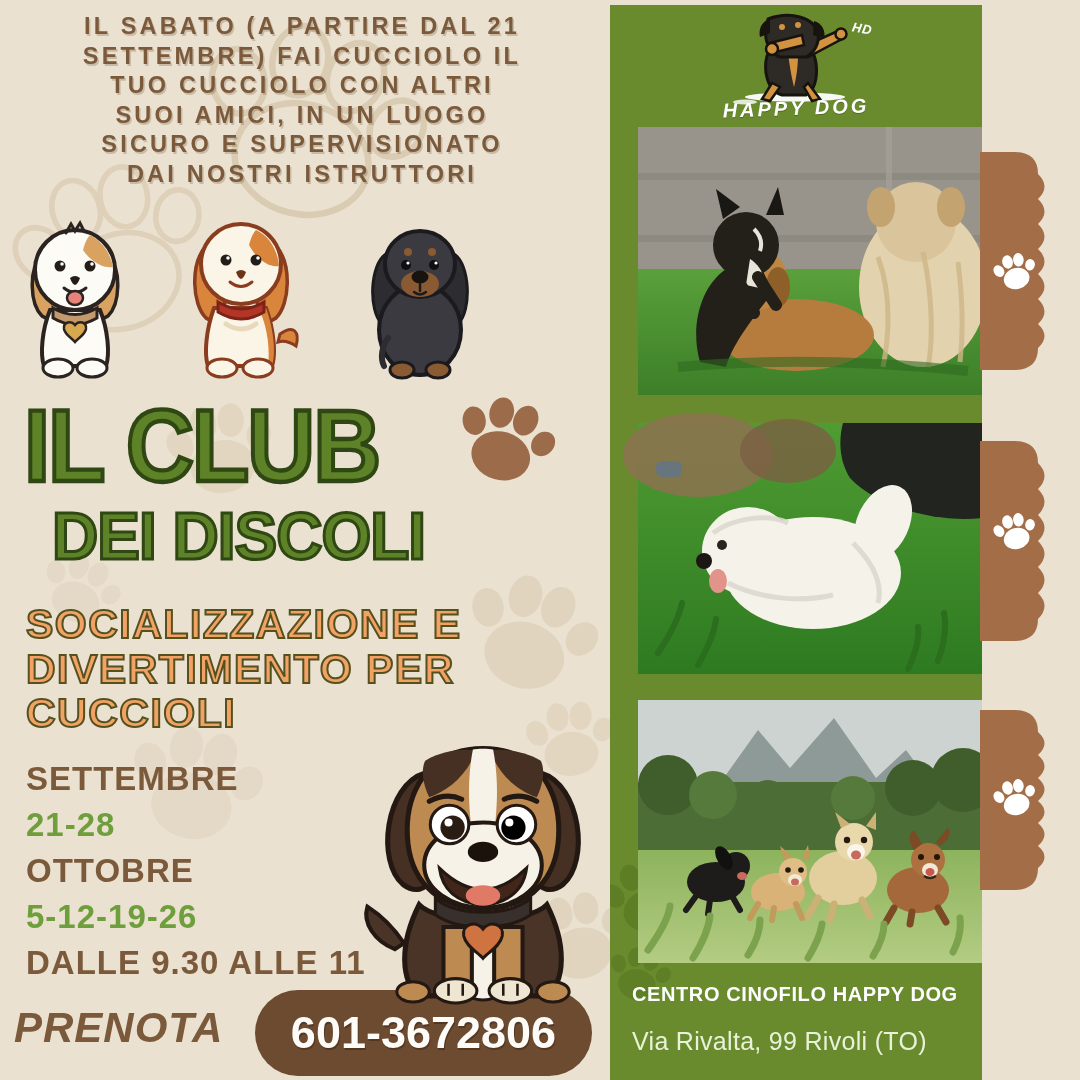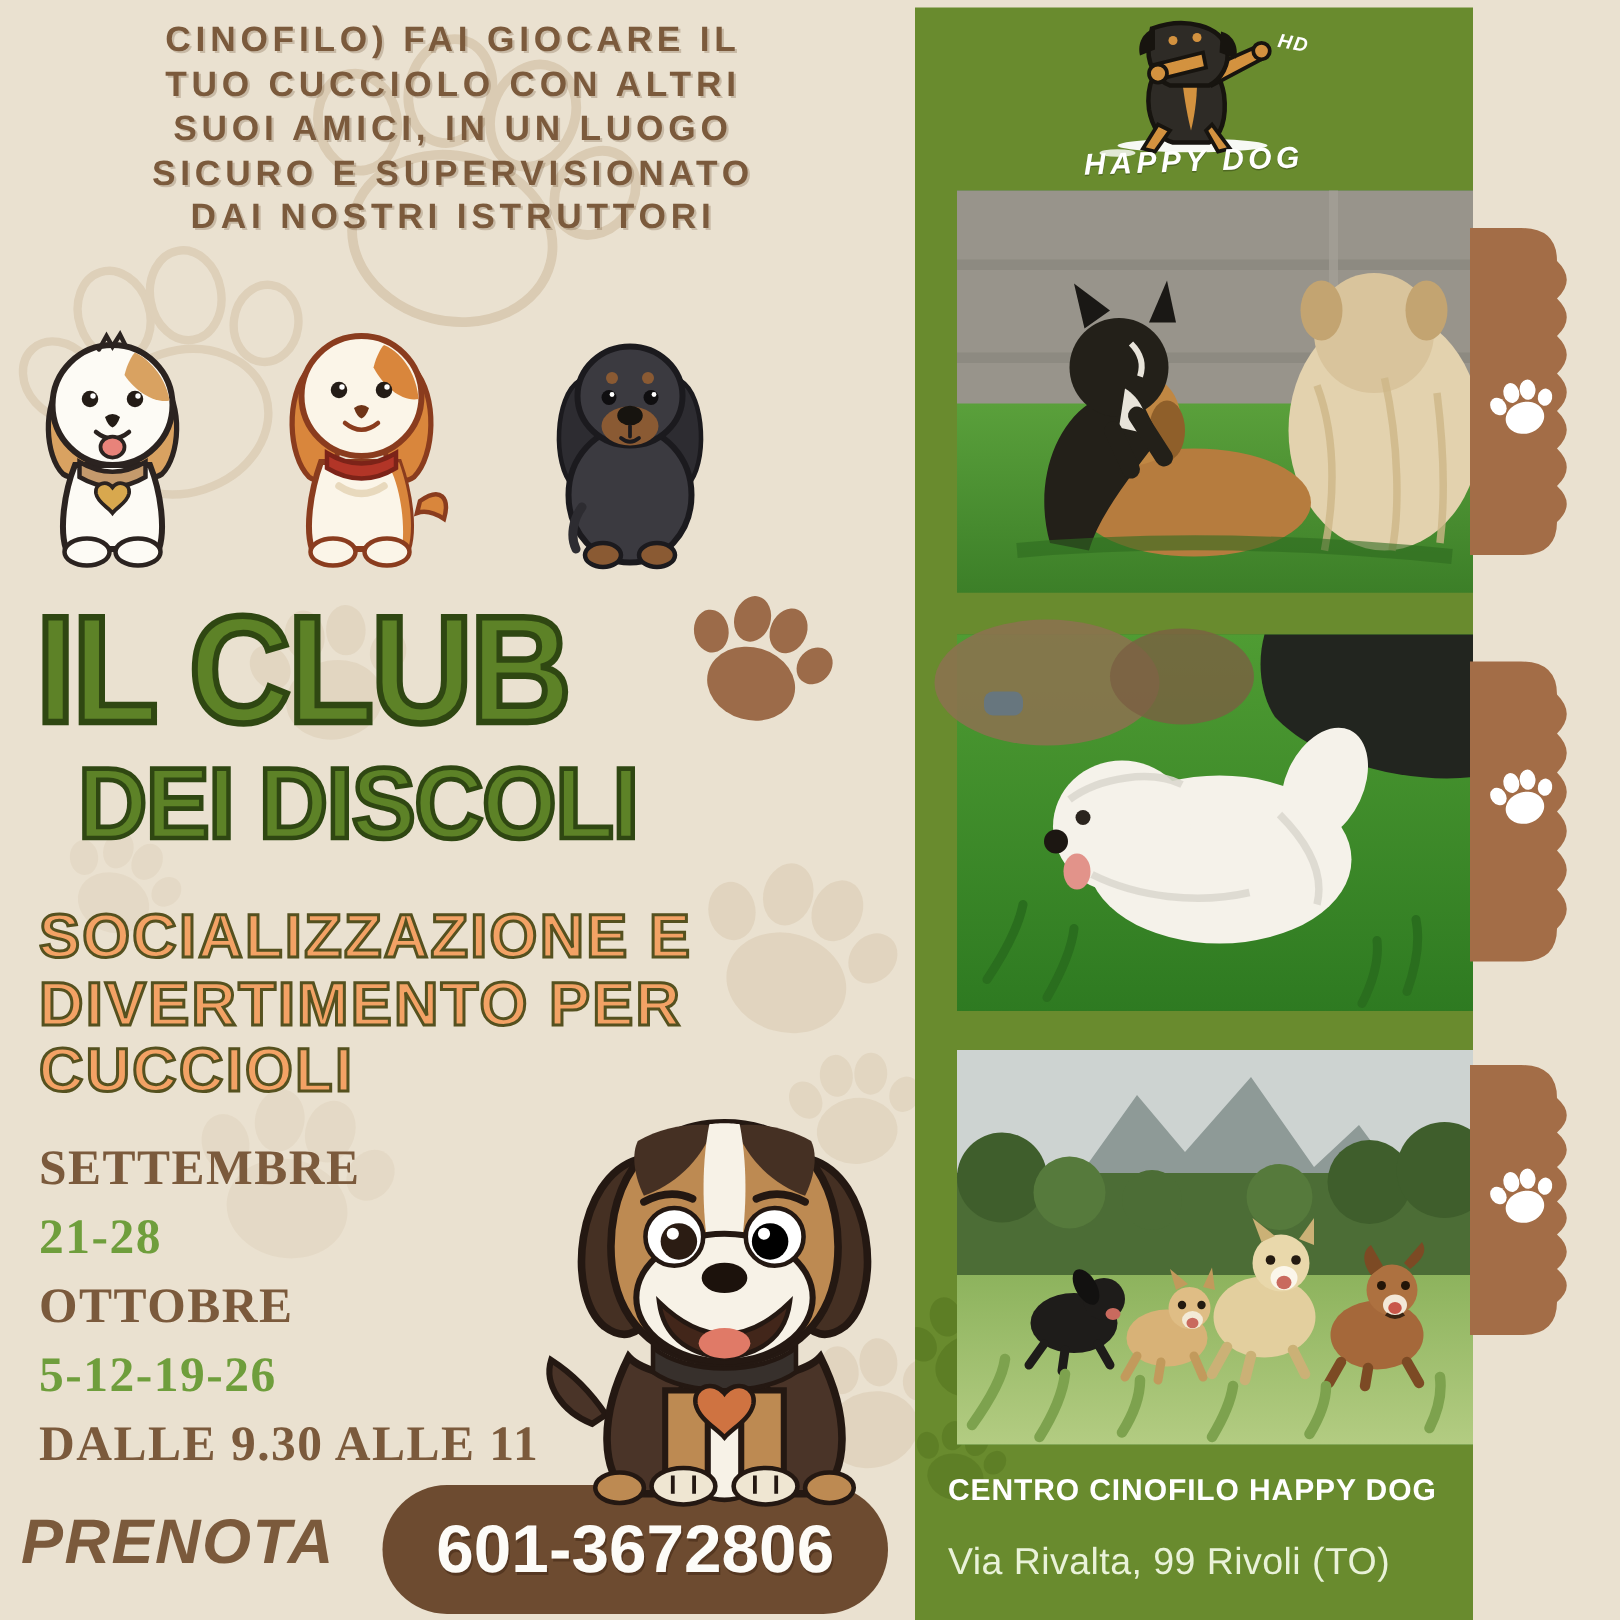--- a/index.html
+++ b/index.html
@@ -27,21 +27,21 @@
   .title2{
     position:absolute;left:52px;top:502px;font-size:64px;font-weight:bold;line-height:1;
     color:var(--title-green,#5d8227);-webkit-text-stroke:3px var(--title-stroke,#2f4712);
     letter-spacing:-1px;transform:scaleY(1.05);transform-origin:top left;white-space:nowrap;
   }
   .subtitle{
     position:absolute;left:26px;top:586px;font-size:41px;font-weight:bold;line-height:44.5px;
     color:var(--orange,#f3a265);-webkit-text-stroke:2px var(--orange-stroke,#55511f);
     letter-spacing:1.5px;white-space:nowrap;margin-top:16px;
   }
-  .schedule{position:absolute;left:26px;top:756px;font-size:33px;font-weight:bold;line-height:46px;letter-spacing:1px;font-family:Liberation Serif, serif;}
+  .schedule{position:absolute;left:26px;top:756px;font-size:33px;font-weight:bold;line-height:46px;letter-spacing:1px;}
   .tone-brown{color:var(--brown,#7b5a3c);}
   .tone-green{color:var(--date-green,#6f9e3c);}
   .prenota{
     position:absolute;left:14px;top:1004px;font-size:42px;font-weight:bold;
     color:var(--brown,#7b5a3c);letter-spacing:1px;font-style:italic;
   }
   .pill{
     position:absolute;left:255px;top:990px;width:337px;height:86px;border-radius:43px;
     background:var(--pill-brown,#6d4b30);z-index:2;
   }
@@ -107,21 +107,22 @@
       <use href="#paw" fill="var(--watermark)" transform="rotate(10 50 50)" opacity="0.3"></use>
     </svg>
   <svg class="wm" style="left:520px;top:880px" width="115" height="115" viewBox="0 0 100 100">
       <use href="#paw" fill="var(--watermark)" transform="rotate(-14 50 50)" opacity="0.5"></use>
     </svg>
   <svg class="wm" style="left:35px;top:545px" width="90" height="90" viewBox="0 0 100 100">
       <use href="#paw" fill="var(--watermark)" transform="rotate(20 50 50)" opacity="0.3"></use>
     </svg>
 
   <div class="headline">
-    <div>CINOFILO) FAI GIOCARE IL</div>
+    <div>IL SABATO (A PARTIRE DAL 21</div>
+    <div>SETTEMBRE) FAI CUCCIOLO IL</div>
     <div>TUO CUCCIOLO CON ALTRI</div>
     <div>SUOI AMICI, IN UN LUOGO</div>
     <div>SICURO E SUPERVISIONATO</div>
     <div>DAI NOSTRI ISTRUTTORI</div>
   </div>
 
   <svg class="abs" style="left:20px;top:212px" width="110" height="168" viewBox="0 0 110 168">
     <path d="M22,42 C8,58 10,92 22,104 C34,112 44,98 42,70 C40,54 32,44 22,42 Z" fill="#d9a261" stroke="#2b2320" stroke-width="3.5"></path>
     <path d="M88,42 C102,58 100,92 88,104 C76,112 66,98 68,70 C70,54 78,44 88,42 Z" fill="#d9a261" stroke="#2b2320" stroke-width="3.5"></path>
     <path d="M30,98 C22,118 20,142 24,154 L86,154 C90,142 88,118 80,98 Z" fill="#fdfbf5" stroke="#2b2320" stroke-width="4"></path>

